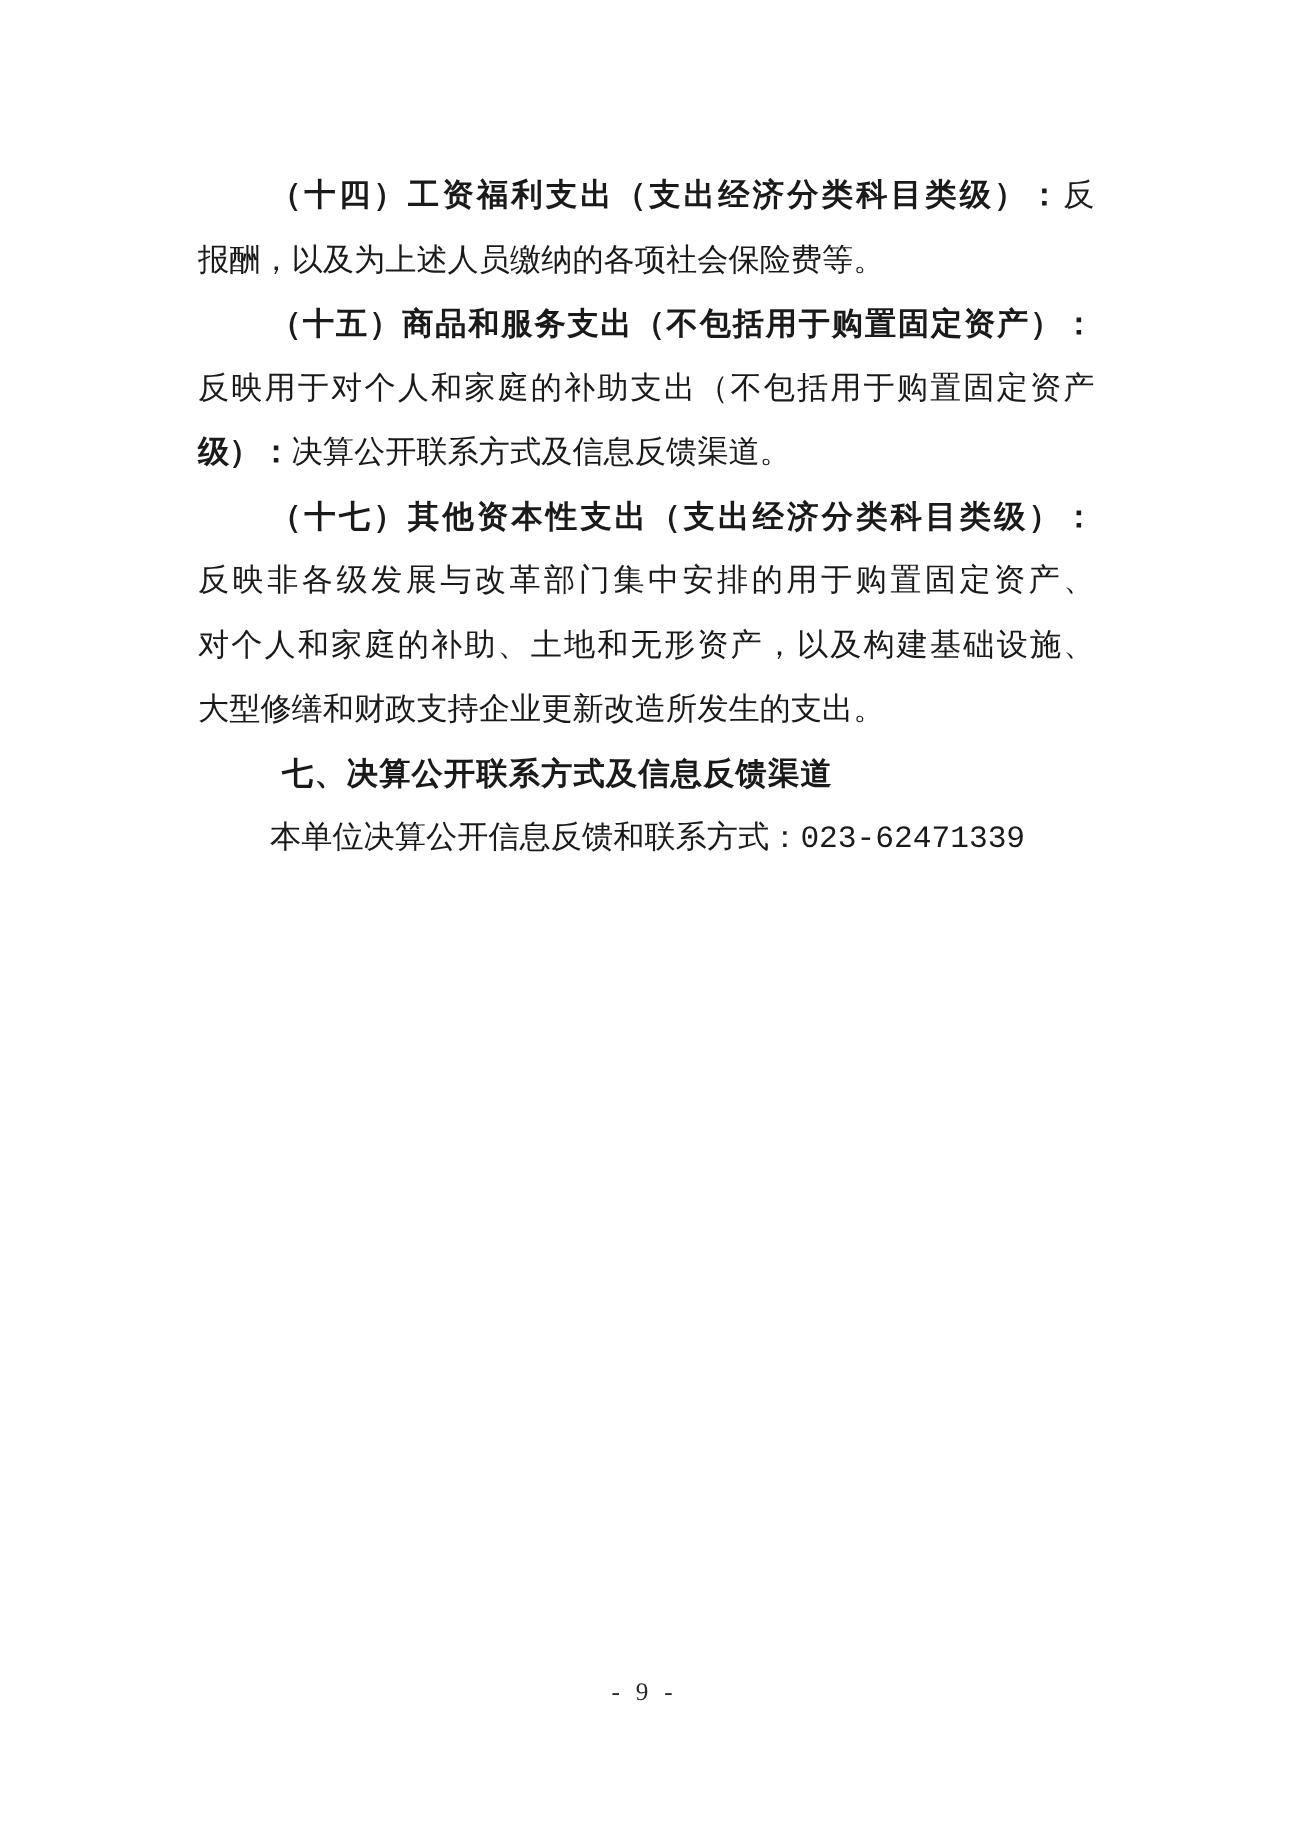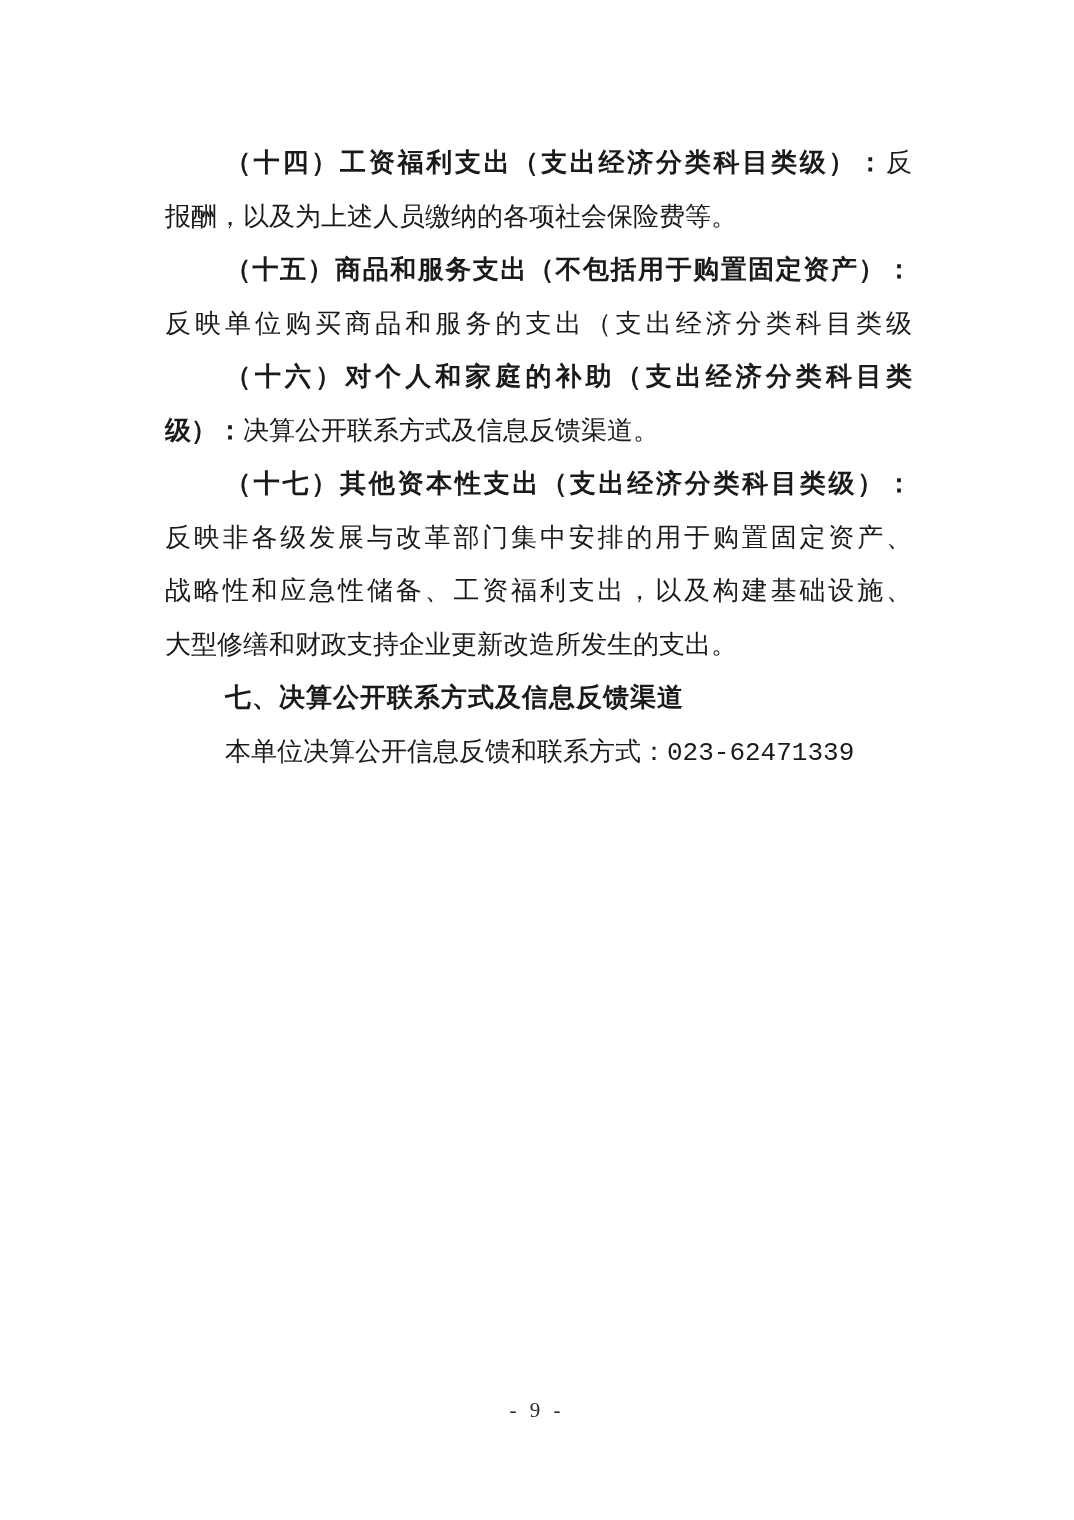--- a/index.html
+++ b/index.html
@@ -40,20 +40,21 @@
   .seg-fangsong {
     font-weight: 400;
   }
   .seg-kai-bold {
     font-weight: 700;
   }
   .seg-hei {
     font-family: "Liberation Sans", "DejaVu Sans", sans-serif;
     font-weight: 700;
     letter-spacing: 1px;
+    margin-left: 10px;
   }
   .seg-latin {
     font-family: Liberation Mono, monospace;
     font-weight: 400;
   }
   .page-number {
     position: absolute;
     left: 0;
     top: 1398px;
     width: 100%;
@@ -65,24 +66,23 @@
   }
 </style>
 </head>
 <body>
 
 <div class="page">
   <div class="doc-content" id="doc-content">
       <div class="line justify indent"><span class="seg-kai-bold">（十四）工资福利支出（支出经济分类科目类级）：</span><span class="seg-fangsong">反</span></div>
       <div class="line"><span class="seg-fangsong">报酬，以及为上述人员缴纳的各项社会保险费等。</span></div>
       <div class="line justify indent"><span class="seg-kai-bold">（十五）商品和服务支出（不包括用于购置固定资产）：</span></div>
-      <div class="line justify"><span class="seg-fangsong">反映单位购买商品和服务的支出（支出经济分类科目类级</span></div>
-      <div class="line justify indent"><span class="seg-kai-bold">（十六）对个人和家庭的补助（支出经济分类科目类</span></div>
+      <div class="line justify"><span class="seg-fangsong">反映用于对个人和家庭的补助支出（不包括用于购置固定资产</span></div>
       <div class="line"><span class="seg-kai-bold">级）：</span><span class="seg-fangsong">决算公开联系方式及信息反馈渠道。</span></div>
       <div class="line justify indent"><span class="seg-kai-bold">（十七）其他资本性支出（支出经济分类科目类级）：</span></div>
       <div class="line justify"><span class="seg-fangsong">反映非各级发展与改革部门集中安排的用于购置固定资产、</span></div>
-      <div class="line justify"><span class="seg-fangsong">战略性和应急性储备、工资福利支出，以及构建基础设施、</span></div>
+      <div class="line justify"><span class="seg-fangsong">对个人和家庭的补助、土地和无形资产，以及构建基础设施、</span></div>
       <div class="line"><span class="seg-fangsong">大型修缮和财政支持企业更新改造所发生的支出。</span></div>
       <div class="line indent"><span class="seg-hei">七、决算公开联系方式及信息反馈渠道</span></div>
       <div class="line indent"><span class="seg-fangsong">本单位决算公开信息反馈和联系方式：</span><span class="seg-latin">023-62471339</span></div>
     </div>
   <div class="page-number">- 9 -</div>
 </div>
 
 </body></html>

